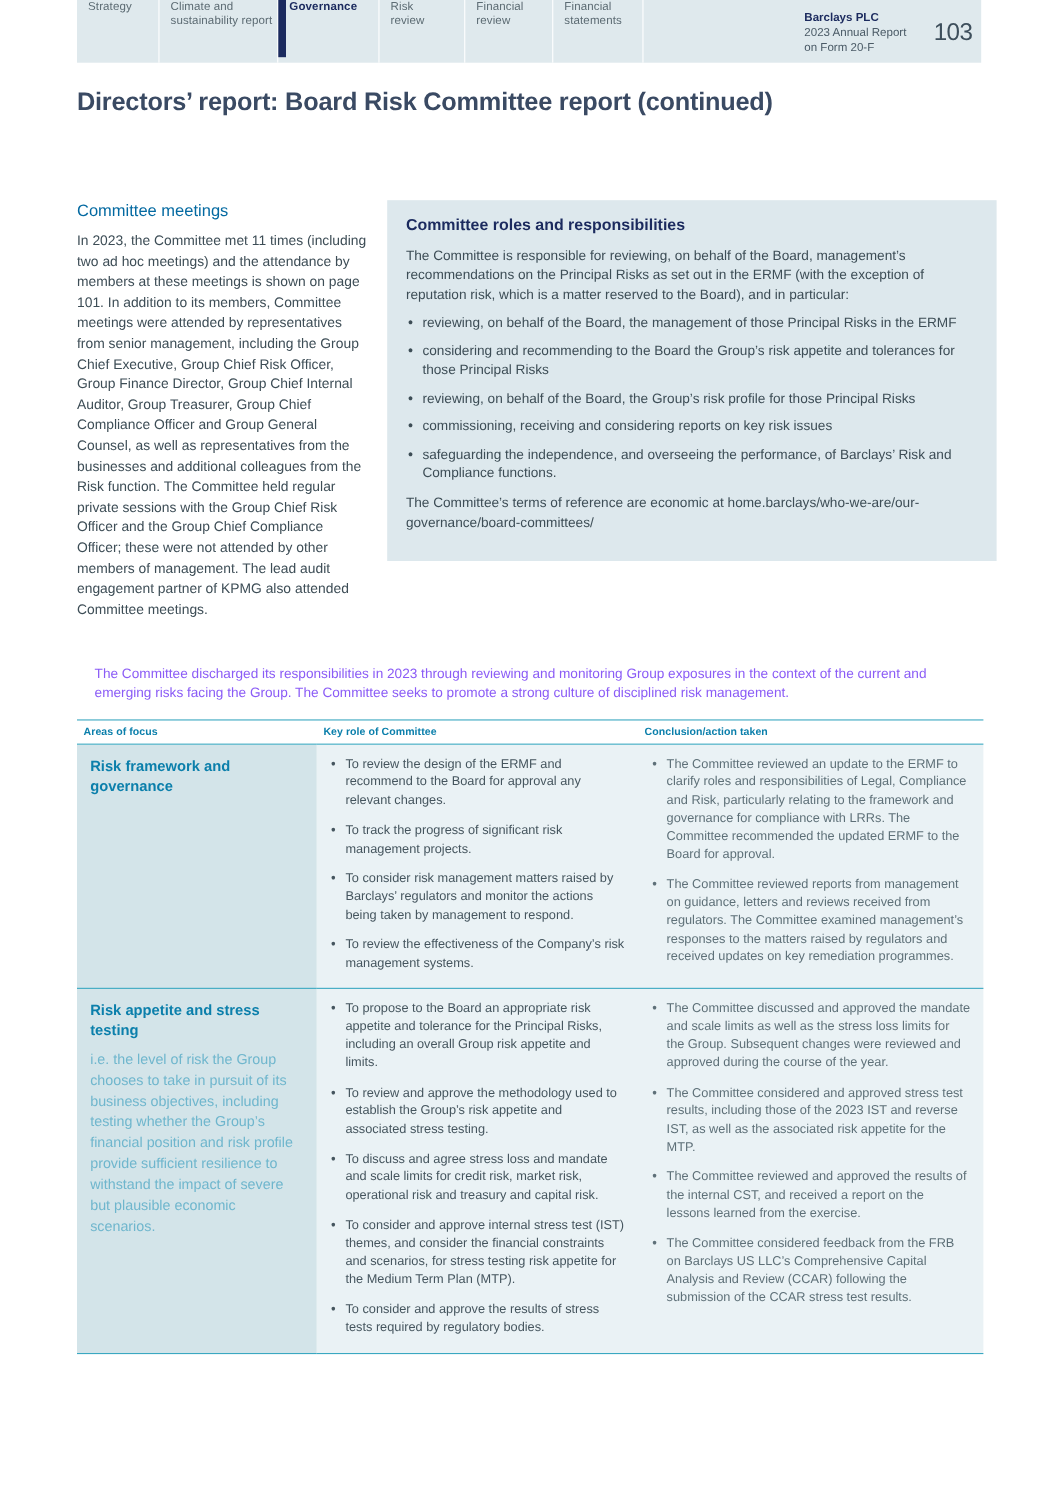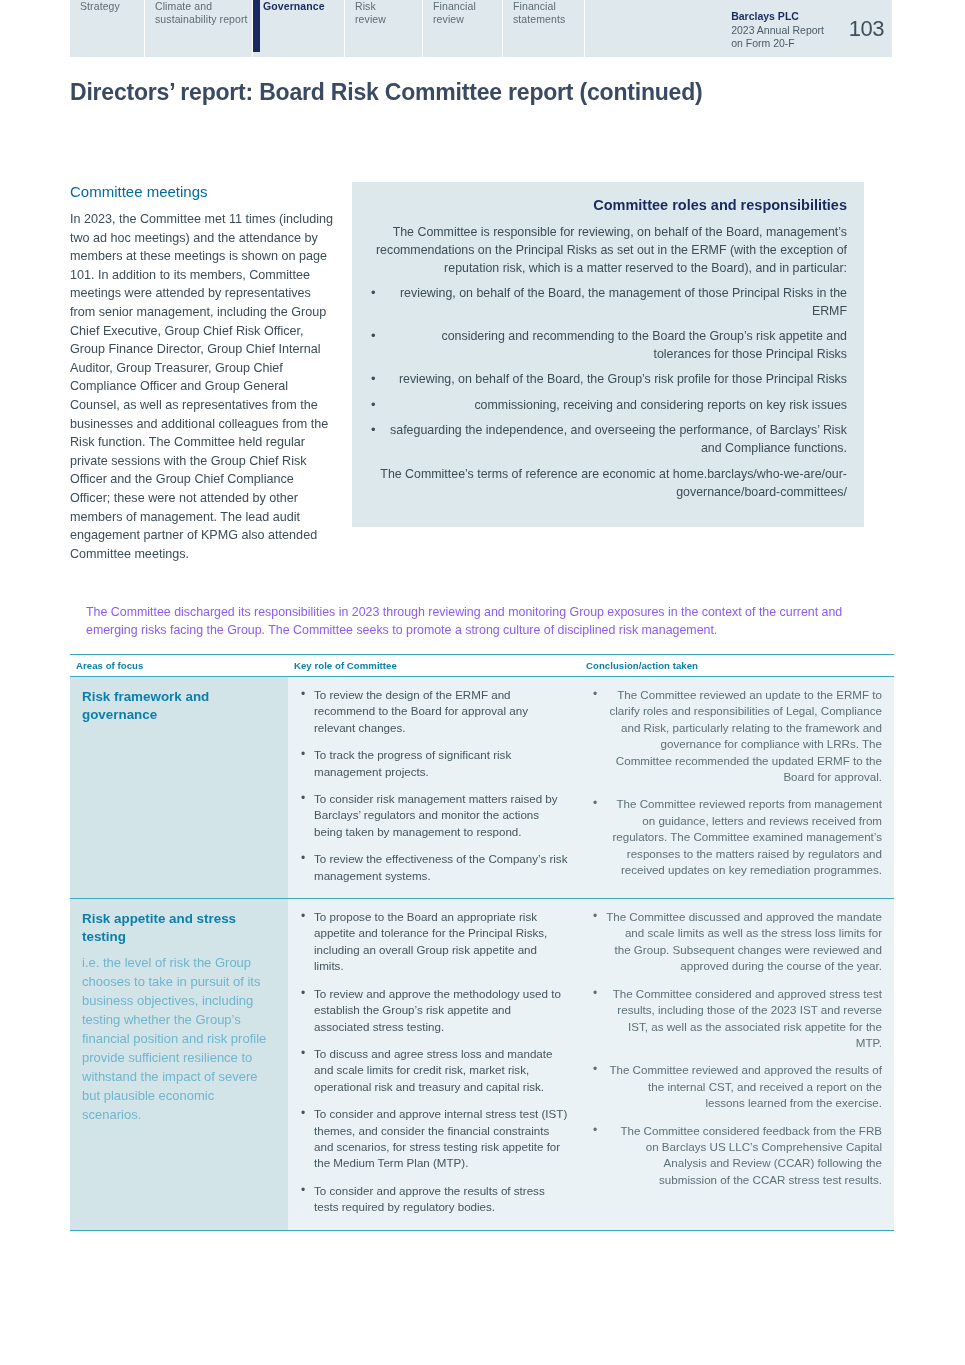--- a/index.html
+++ b/index.html
@@ -113,25 +113,24 @@
     line-height: 18.6px;
     color: #3d4d56;
     margin: 0;
   }
 
   
   .roles-box {
     position: absolute;
     left: 352px;
     top: 182px;
-    width: 512px;
+    width: 554px;
     background: #dde8ed;
     padding: 14px 17px 18px 17px;
     box-sizing: border-box;
-    text-align: right;
   }
   .roles-box h2 {
     font-size: 14.5px;
     font-weight: bold;
     color: #1b2a5e;
     margin: 0 0 8px 0;
     line-height: 19px;
   }
   .roles-box p {
     font-size: 12.4px;
@@ -261,21 +260,20 @@
   .cell-list li:before {
     content: "\2022";
     position: absolute;
     left: 1px;
     top: -1px;
     font-size: 12px;
     color: #45555e;
   }
   .col-conc .cell-list li {
     color: #5e7078;
-    text-align: right;
   }
   .col-conc .cell-list li:before { color: #5e7078; }
 
   .row-tall td { height: 185px; }
 </style>
 </head>
 <body>
 
 <div class="header-nav">
   <div class="nav-tab t-strategy">

